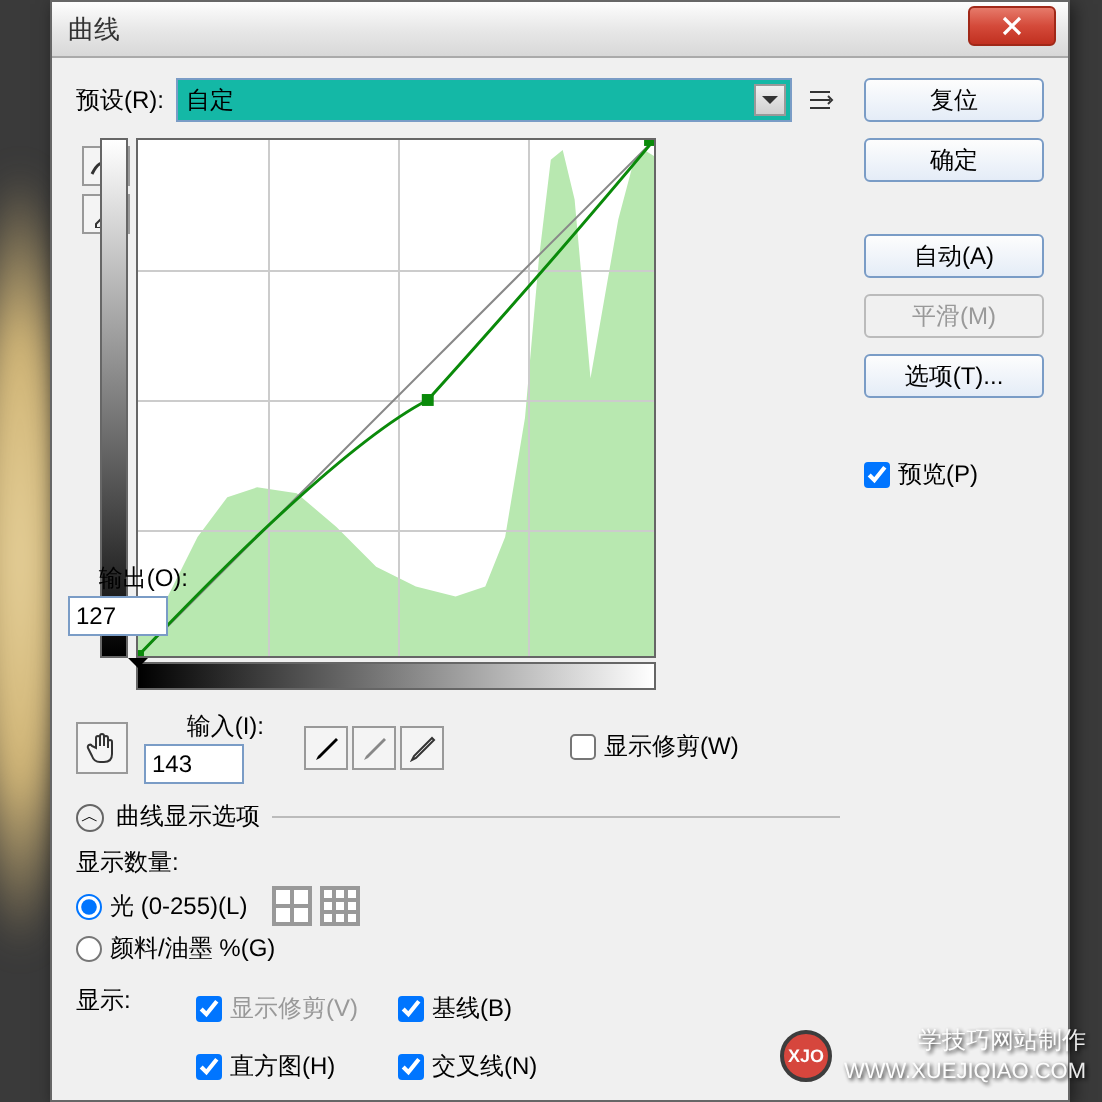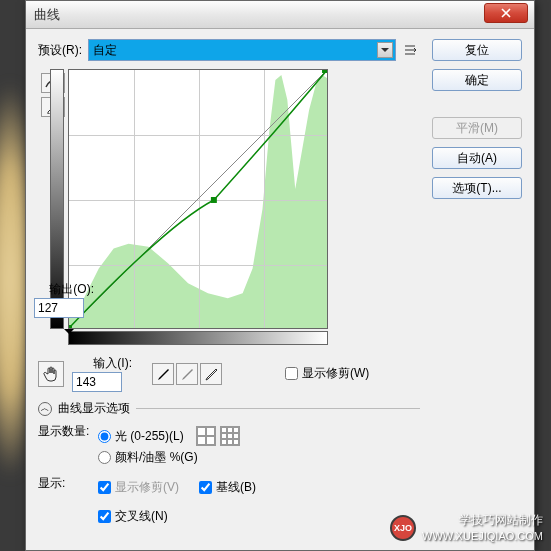--- a/index.html
+++ b/index.html
@@ -7,21 +7,21 @@
 .bg-decoration { position: absolute; left: -20px; top: 80px; width: 60px; height: 400px; background: radial-gradient(ellipse at center, #e8d4a0 0%, #d4b878 40%, transparent 70%); filter: blur(8px); }
 .dialog { position: absolute; left: 25px; top: 0; width: 510px; height: 551px; background: #f0f0f0; border: 1px solid #666; box-shadow: 2px 2px 8px rgba(0,0,0,0.5); }
 .titlebar { height: 28px; background: linear-gradient(to bottom, #fdfdfd 0%, #e8e8e8 50%, #d8d8d8 100%); border-bottom: 1px solid #aaa; display: flex; align-items: center; padding-left: 8px; position: relative; }
 .titlebar-text { color: #333; font-size: 13px; }
 .close-btn { position: absolute; right: 6px; top: 2px; width: 44px; height: 20px; background: linear-gradient(to bottom, #e67a6a 0%, #d44a3a 50%, #c13020 100%); border: 1px solid #a02818; border-radius: 3px; display: flex; align-items: center; justify-content: center; color: #fff; font-weight: bold; cursor: pointer; }
 .content { padding: 10px 12px; display: flex; }
 .left-panel { flex: 1; }
 .right-panel { width: 90px; margin-left: 12px; display: flex; flex-direction: column; gap: 8px; }
 .row { display: flex; align-items: center; margin-bottom: 8px; }
 .label { margin-right: 6px; color: #000; }
-.dropdown { flex: 1; height: 22px; border: 1px solid #7a9cc6; background: #0ea5e9; display: flex; align-items: center; padding: 0 4px; position: relative; }
+.dropdown { flex: 1; height: 22px; border: 1px solid #7a9cc6; background: #14b8a6; display: flex; align-items: center; padding: 0 4px; position: relative; }
 .dropdown-arrow { position: absolute; right: 2px; top: 2px; width: 16px; height: 16px; background: linear-gradient(to bottom,#f0f0f0,#d0d0d0); border: 1px solid #999; display: flex; align-items: center; justify-content: center; }
 .dropdown-arrow::after { content: ""; border: 4px solid transparent; border-top-color: #333; margin-top: 4px; }
 .dropdown.selected { background: #cce4ff; }
 .icon-small { width: 20px; height: 20px; display: inline-flex; align-items: center; justify-content: center; margin-left: 4px; cursor: pointer; }
 .channel-row { display: flex; align-items: center; margin: 4px 0 4px 30px; position: relative; }
 .channel-dropdown { width: 130px; }
 .red-arrow { position: absolute; left: 180px; top: 2px; width: 80px; height: 18px; }
 .red-arrow svg { width: 100%; height: 100%; }
 .curve-area { display: flex; margin-top: 4px; }
 .tools-col { width: 30px; display: flex; flex-direction: column; align-items: center; gap: 4px; padding-top: 4px; }
@@ -172,21 +172,21 @@
         </div>
       </div>
 
       <div class="section-header">
         <div class="section-toggle">︿</div>
         <span>曲线显示选项</span>
         <div class="section-line"></div>
       </div>
 
       <div class="display-section">
-        <div style="display:flex;">
+        <div style="display:flex;flex-direction:column;">
           <span style="width:60px">显示数量:</span>
           <div>
             <div class="radio-row">
               <input type="radio" name="da" checked="" style="">
               <span>光 (0-255)(L)</span>
               <div class="grid-icons">
                 <div class="grid-icon g4">
                     <div></div>
                     <div></div>
                     <div></div>
@@ -218,45 +218,53 @@
             <div class="checkbox-row">
                 <input type="checkbox" checked="" style="">
                 <span class="disabled-text">显示修剪(V)</span>
               </div>
             <div class="checkbox-row">
                 <input type="checkbox" checked="" style="">
                 <span>基线(B)</span>
               </div>
             <div class="checkbox-row">
                 <input type="checkbox" checked="" style="">
+                <span>直方图(H)</span>
+              </div>
+            <div class="checkbox-row">
+                <input type="checkbox" checked="" style="">
                 <span>交叉线(N)</span>
               </div>
           </div>
         </div>
       </div>
     </div>
 
     <div class="right-panel">
       <div class="btn">
           <span>复位</span>
         </div>
       <div class="btn">
           <span>确定</span>
         </div>
       <div style="height:10px"></div>
+      <div class="btn">
+          <span>自动(A)</span>
+        </div>
       <div class="btn disabled">
           <span>平滑(M)</span>
         </div>
       <div class="btn">
-          <span>自动(A)</span>
-        </div>
-      <div class="btn">
           <span>选项(T)...</span>
         </div>
       <div style="height:10px"></div>
+      <div class="checkbox-row">
+        <input type="checkbox" checked="" style="">
+        <span>预览(P)</span>
+      </div>
     </div>
   </div>
 </div>
 
 <div class="watermark">
   <div class="watermark-logo">XJO</div>
   <div class="watermark-text">
     <div>学技巧网站制作</div>
     <div style="font-size:11px">WWW.XUEJIQIAO.COM</div>
   </div>

